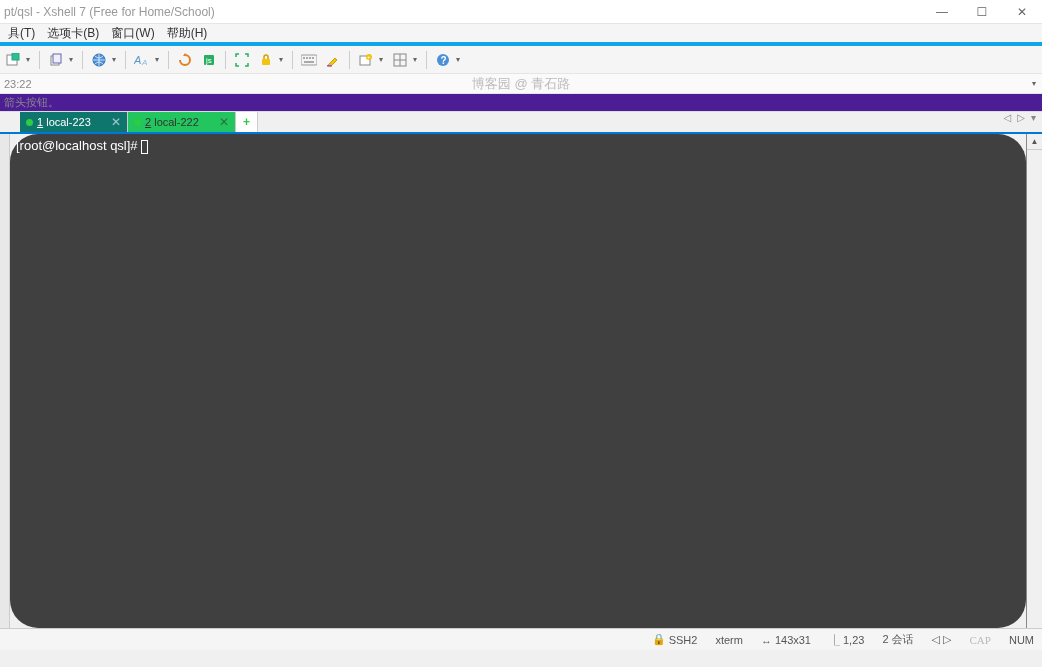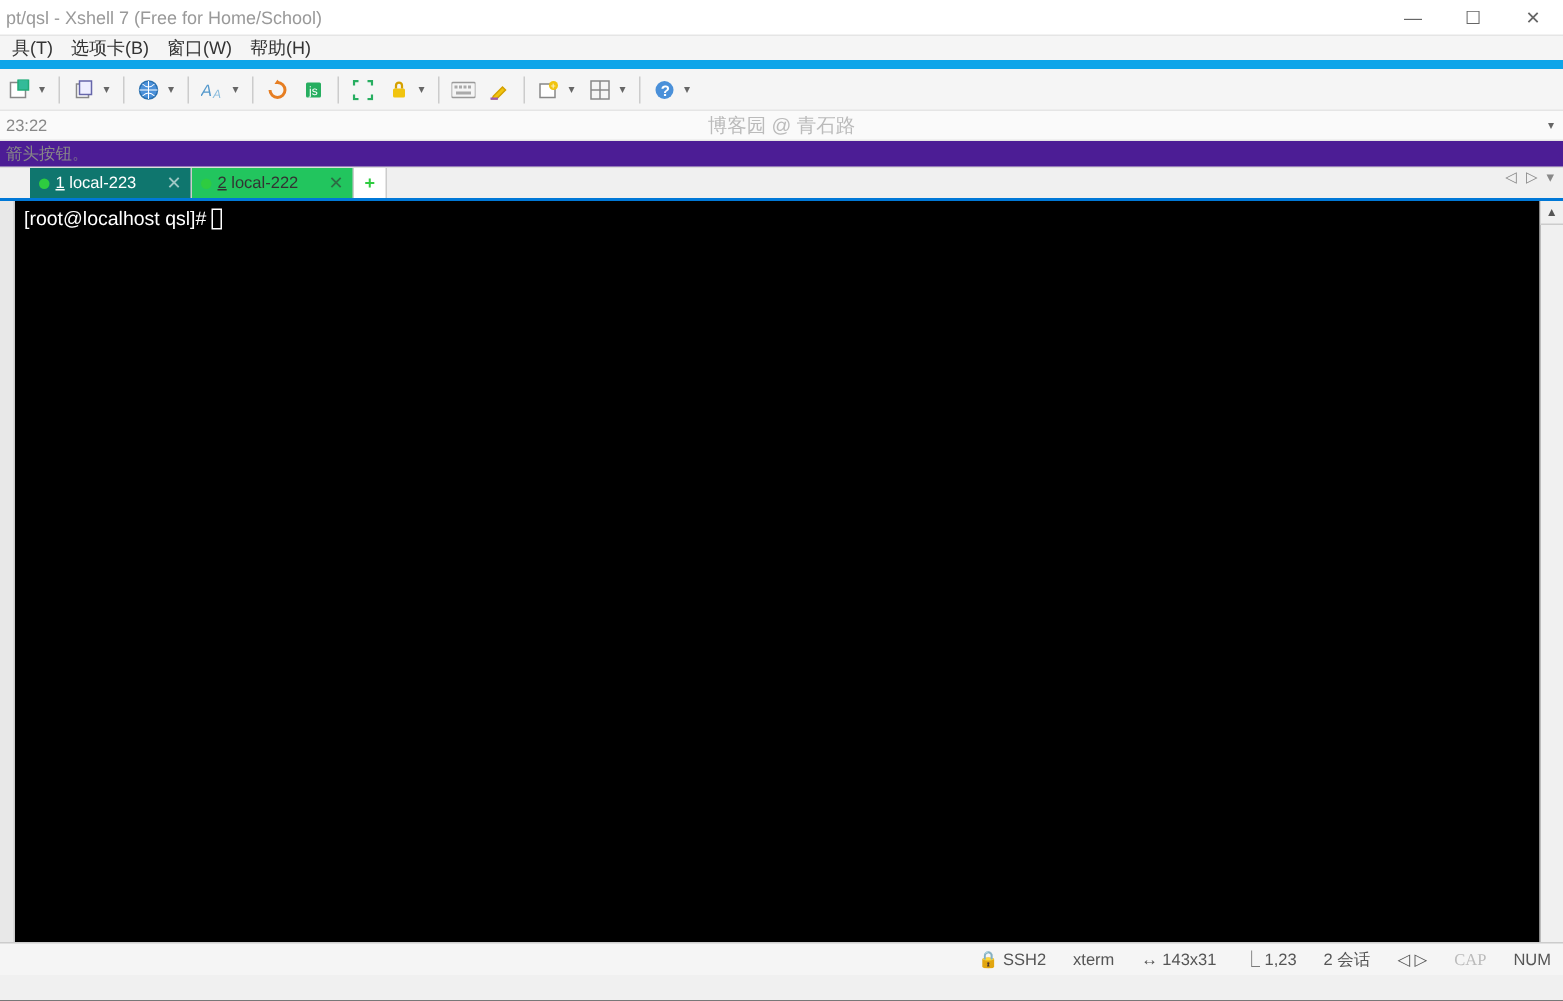--- a/index.html
+++ b/index.html
@@ -5,21 +5,21 @@
 * { margin: 0; padding: 0; box-sizing: border-box; font-family: "Microsoft YaHei", "Segoe UI", Tahoma, sans-serif; }
 body { width: 1042px; height: 667px; background: #f0f0f0; overflow: hidden; font-size: 12px; }
 
 
 .titlebar { height: 24px; display: flex; align-items: center; justify-content: space-between; background: #fff; border-bottom: 1px solid #e5e5e5; }
 .titlebar-left { padding-left: 4px; color: #999; font-size: 12px; }
 .win-controls { display: flex; }
 .win-btn { width: 40px; height: 24px; display: flex; align-items: center; justify-content: center; color: #666; }
 
 
-.menubar { height: 22px; background: #f5f5f5; display: flex; align-items: center; padding-left: 2px; border-bottom: 6px solid #0ea5e9; }
+.menubar { height: 22px; background: #f5f5f5; display: flex; align-items: center; padding-left: 2px; border-bottom: 4px solid #0ea5e9; }
 .menu-item { padding: 2px 6px; font-size: 12px; color: #333; }
 
 
 .toolbar { height: 28px; background: #f5f5f5; display: flex; align-items: center; padding-left: 2px; border-bottom: 1px solid #e5e5e5; gap: 2px; }
 .tb-btn { width: 22px; height: 22px; display: flex; align-items: center; justify-content: center; border-radius: 2px; position: relative; }
 .tb-sep { width: 1px; height: 18px; background: #ccc; margin: 0 3px; }
 .tb-dd { width: 8px; font-size: 8px; color: #666; }
 
 
 .addressbar { height: 20px; background: #fafafa; display: flex; align-items: center; padding-left: 4px; border-bottom: 1px solid #e5e5e5; font-size: 11px; color: #888; position: relative; }
@@ -37,21 +37,21 @@
 .tab-dot { width: 7px; height: 7px; border-radius: 50%; }
 .tab-dot.green { background: #2ecc40; }
 .tab-close { font-size: 12px; opacity: 0.6; margin-left: auto; }
 .tab-add { width: 22px; display: flex; align-items: center; justify-content: center; background: #fff; border-right: 1px solid #ccc; color: #2ecc40; font-weight: bold; }
 .tab-nav { position: absolute; right: 0; display: flex; gap: 6px; align-items: center; padding-right: 6px; color: #888; font-size: 10px; }
 .tab-label u { text-decoration: underline; }
 
 
 .terminal-wrap { display: flex; height: 494px; }
 .gutter { width: 10px; background: #e8e8e8; border-right: 1px solid #ccc; }
-.terminal { flex: 1; background: #000000; position: relative; }
+.terminal { flex: 1; background: #404040; position: relative; border-radius: 28px; }
 .term-line { color: #fff; font-family: Consolas, monospace; font-size: 13px; padding: 4px 6px; white-space: pre; }
 .cursor { display: inline-block; width: 7px; height: 14px; border: 1px solid #fff; vertical-align: middle; }
 .scrollbar { width: 16px; background: #f0f0f0; display: flex; flex-direction: column; border-left: 1px solid #888; }
 .sb-btn { height: 16px; background: #f0f0f0; display: flex; align-items: center; justify-content: center; font-size: 8px; color: #555; border-bottom: 1px solid #ccc; }
 .sb-track { flex: 1; }
 
 
 .statusbar { height: 22px; background: #f5f5f5; border-top: 1px solid #ccc; display: flex; align-items: center; justify-content: flex-end; padding: 0 8px; gap: 18px; font-size: 11px; color: #555; }
 .status-item { display: flex; align-items: center; gap: 3px; }
 .status-dim { color: #bbb; font-family: Liberation Serif, serif; }

